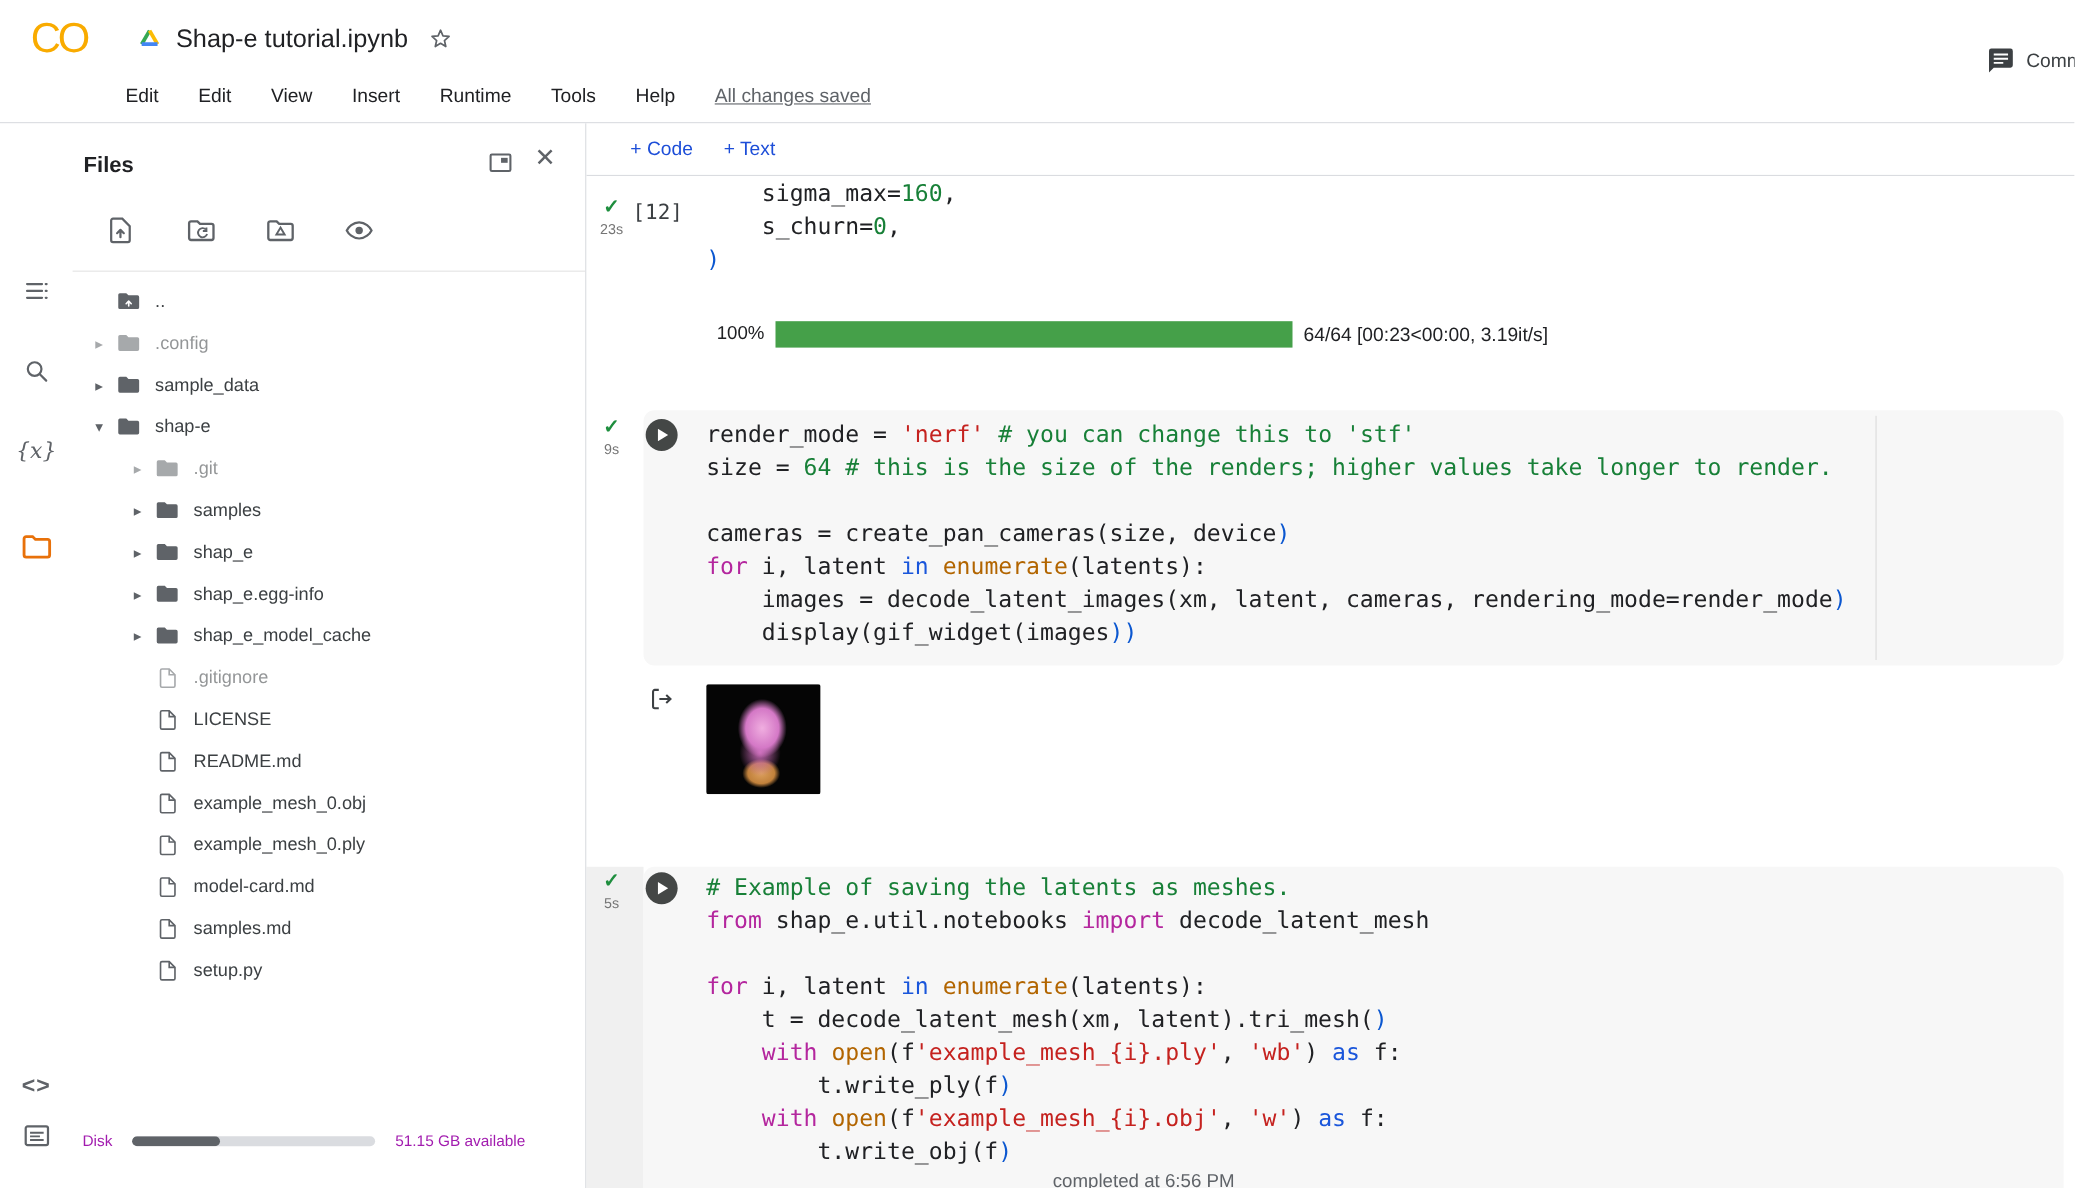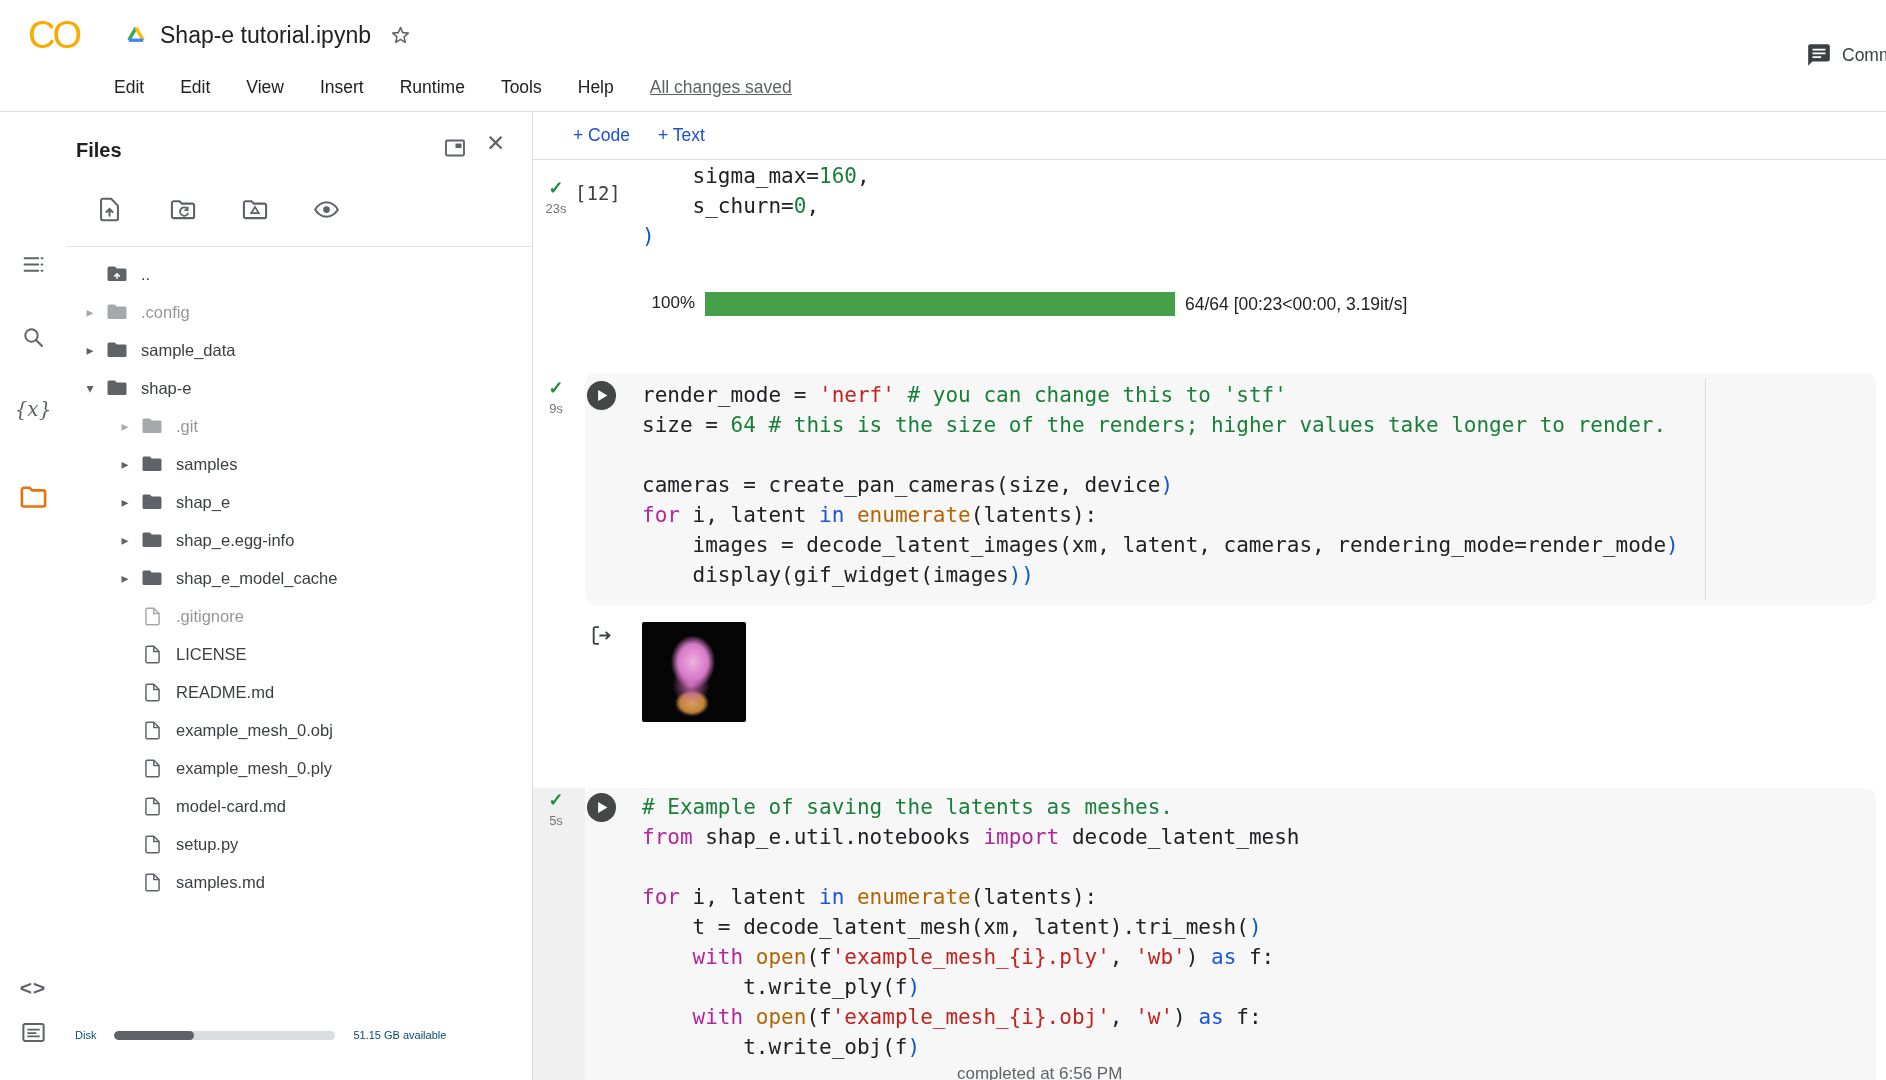--- a/index.html
+++ b/index.html
@@ -38,21 +38,21 @@
   .closex{position:absolute;left:420px;top:18px;font-size:23px;color:#5F6368;cursor:pointer}
   .tb-ic{position:absolute;top:84px;cursor:pointer}
   .panel-divider{position:absolute;left:0;right:0;top:134px;height:1px;background:#E3E3E3}
   #file-tree{position:absolute;left:0;top:143px;right:0}
   .tree-row{height:38px;display:flex;align-items:center;font-size:16.5px;color:#3C4043;cursor:pointer}
   .tree-row.dim{opacity:.55}
   .tree-arrow{flex:0 0 30px;width:30px;text-align:center;font-size:14px;color:#5F6368}
   .tree-icon{flex:0 0 24px;width:24px;margin-right:12px;display:flex;justify-content:center}
   .tree-label{white-space:nowrap}
   .disk-row{position:absolute;left:9px;top:917px;display:flex;align-items:center;
-    font-size:11px;color:#0c4a6e}
+    font-size:14px;color:#a21caf}
   .disk-bar{width:221px;height:9px;border-radius:5px;background:#DADCE0;margin-left:18px;overflow:hidden}
   .disk-fill{height:100%;background:#5F6368;border-radius:5px}
   .disk-avail{margin-left:18px;white-space:nowrap}
 
   
   .main{position:absolute;left:533px;top:112px;right:0;bottom:0;background:#fff}
   .nb-toolbar{position:absolute;left:0;right:0;top:0;height:48px;border-bottom:1px solid #DADCE0;
     display:flex;align-items:center;gap:28px;padding-left:40px;background:#fff;z-index:4}
   .addbtn{font-family:inherit;font-size:17.5px;color:#1d4ed8;background:none;border:none;
     cursor:pointer;white-space:nowrap}
@@ -336,31 +336,31 @@
         <span class="tree-label">model-card.md</span>
       </div>
       <div class="tree-row" style="padding-left: 44px;">
         <span class="tree-arrow"></span>
         <span class="tree-icon">
           <svg width="21" height="21" viewBox="0 0 24 24">
             <path d="M13.5 2.5H6A1.5 1.5 0 0 0 4.5 4v16A1.5 1.5 0 0 0 6 21.5h12a1.5 1.5 0 0 0 1.5-1.5V8.5l-6-6z" fill="#fff" stroke="#5F6368" stroke-width="1.7"></path>
             <path d="M13.5 2.5v6h6" fill="none" stroke="#5F6368" stroke-width="1.7"></path>
           </svg>
         </span>
+        <span class="tree-label">samples.md</span>
+      </div>
+      <div class="tree-row" style="padding-left: 44px;">
+        <span class="tree-arrow"></span>
+        <span class="tree-icon">
+          <svg width="21" height="21" viewBox="0 0 24 24">
+            <path d="M13.5 2.5H6A1.5 1.5 0 0 0 4.5 4v16A1.5 1.5 0 0 0 6 21.5h12a1.5 1.5 0 0 0 1.5-1.5V8.5l-6-6z" fill="#fff" stroke="#5F6368" stroke-width="1.7"></path>
+            <path d="M13.5 2.5v6h6" fill="none" stroke="#5F6368" stroke-width="1.7"></path>
+          </svg>
+        </span>
         <span class="tree-label">setup.py</span>
-      </div>
-      <div class="tree-row" style="padding-left: 44px;">
-        <span class="tree-arrow"></span>
-        <span class="tree-icon">
-          <svg width="21" height="21" viewBox="0 0 24 24">
-            <path d="M13.5 2.5H6A1.5 1.5 0 0 0 4.5 4v16A1.5 1.5 0 0 0 6 21.5h12a1.5 1.5 0 0 0 1.5-1.5V8.5l-6-6z" fill="#fff" stroke="#5F6368" stroke-width="1.7"></path>
-            <path d="M13.5 2.5v6h6" fill="none" stroke="#5F6368" stroke-width="1.7"></path>
-          </svg>
-        </span>
-        <span class="tree-label">samples.md</span>
       </div>
     </div>
 
   <div class="disk-row">
     <span>Disk</span>
     <div class="disk-bar">
       <div class="disk-fill" style="width: 36%;"></div>
     </div>
     <span class="disk-avail">51.15 GB available</span>
   </div>

